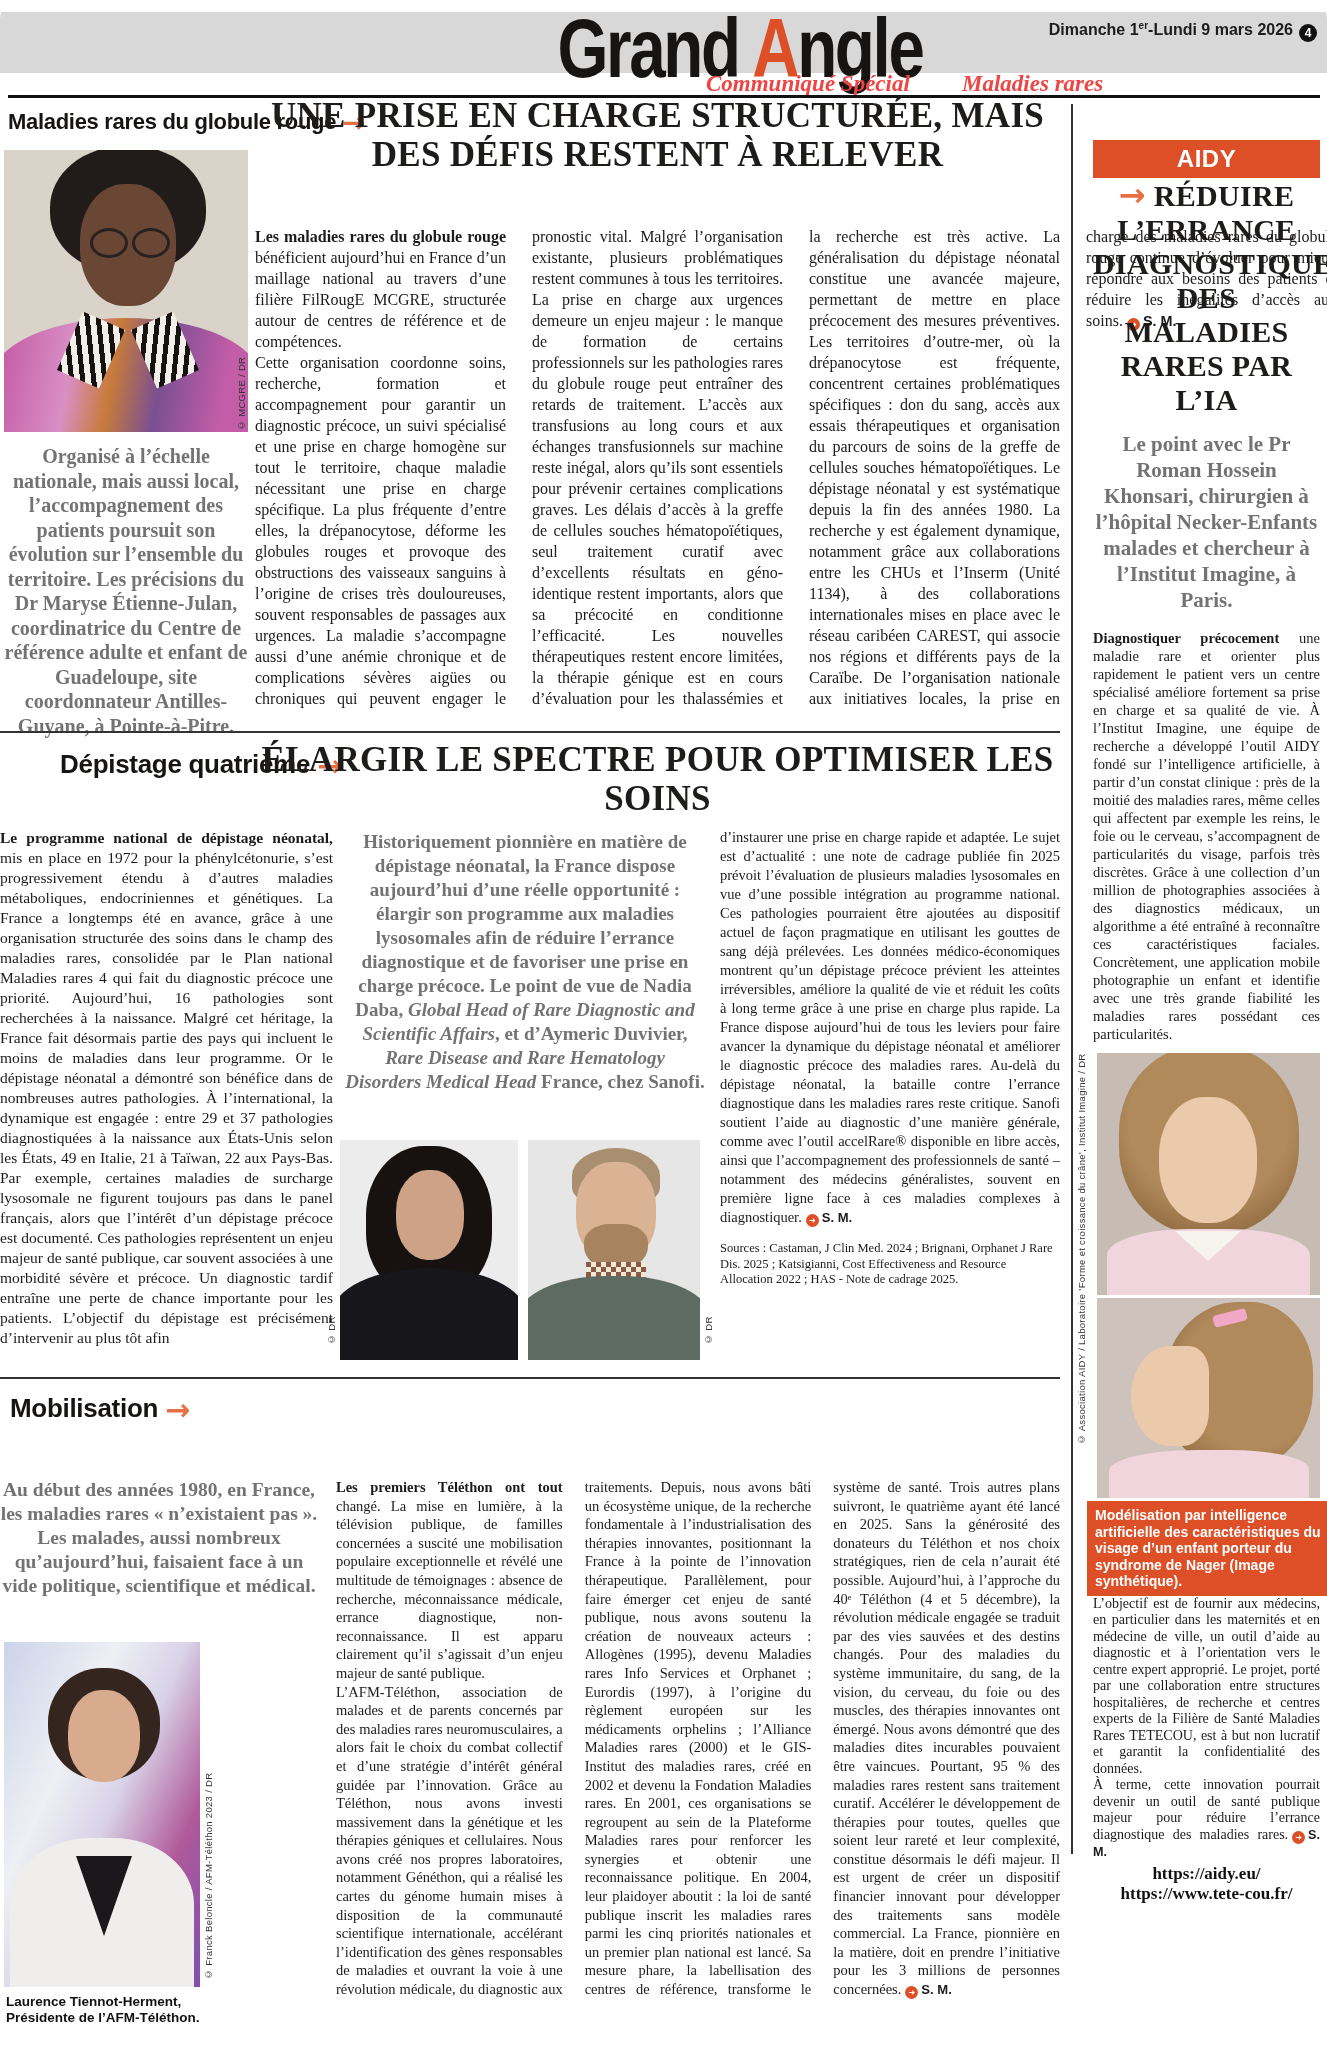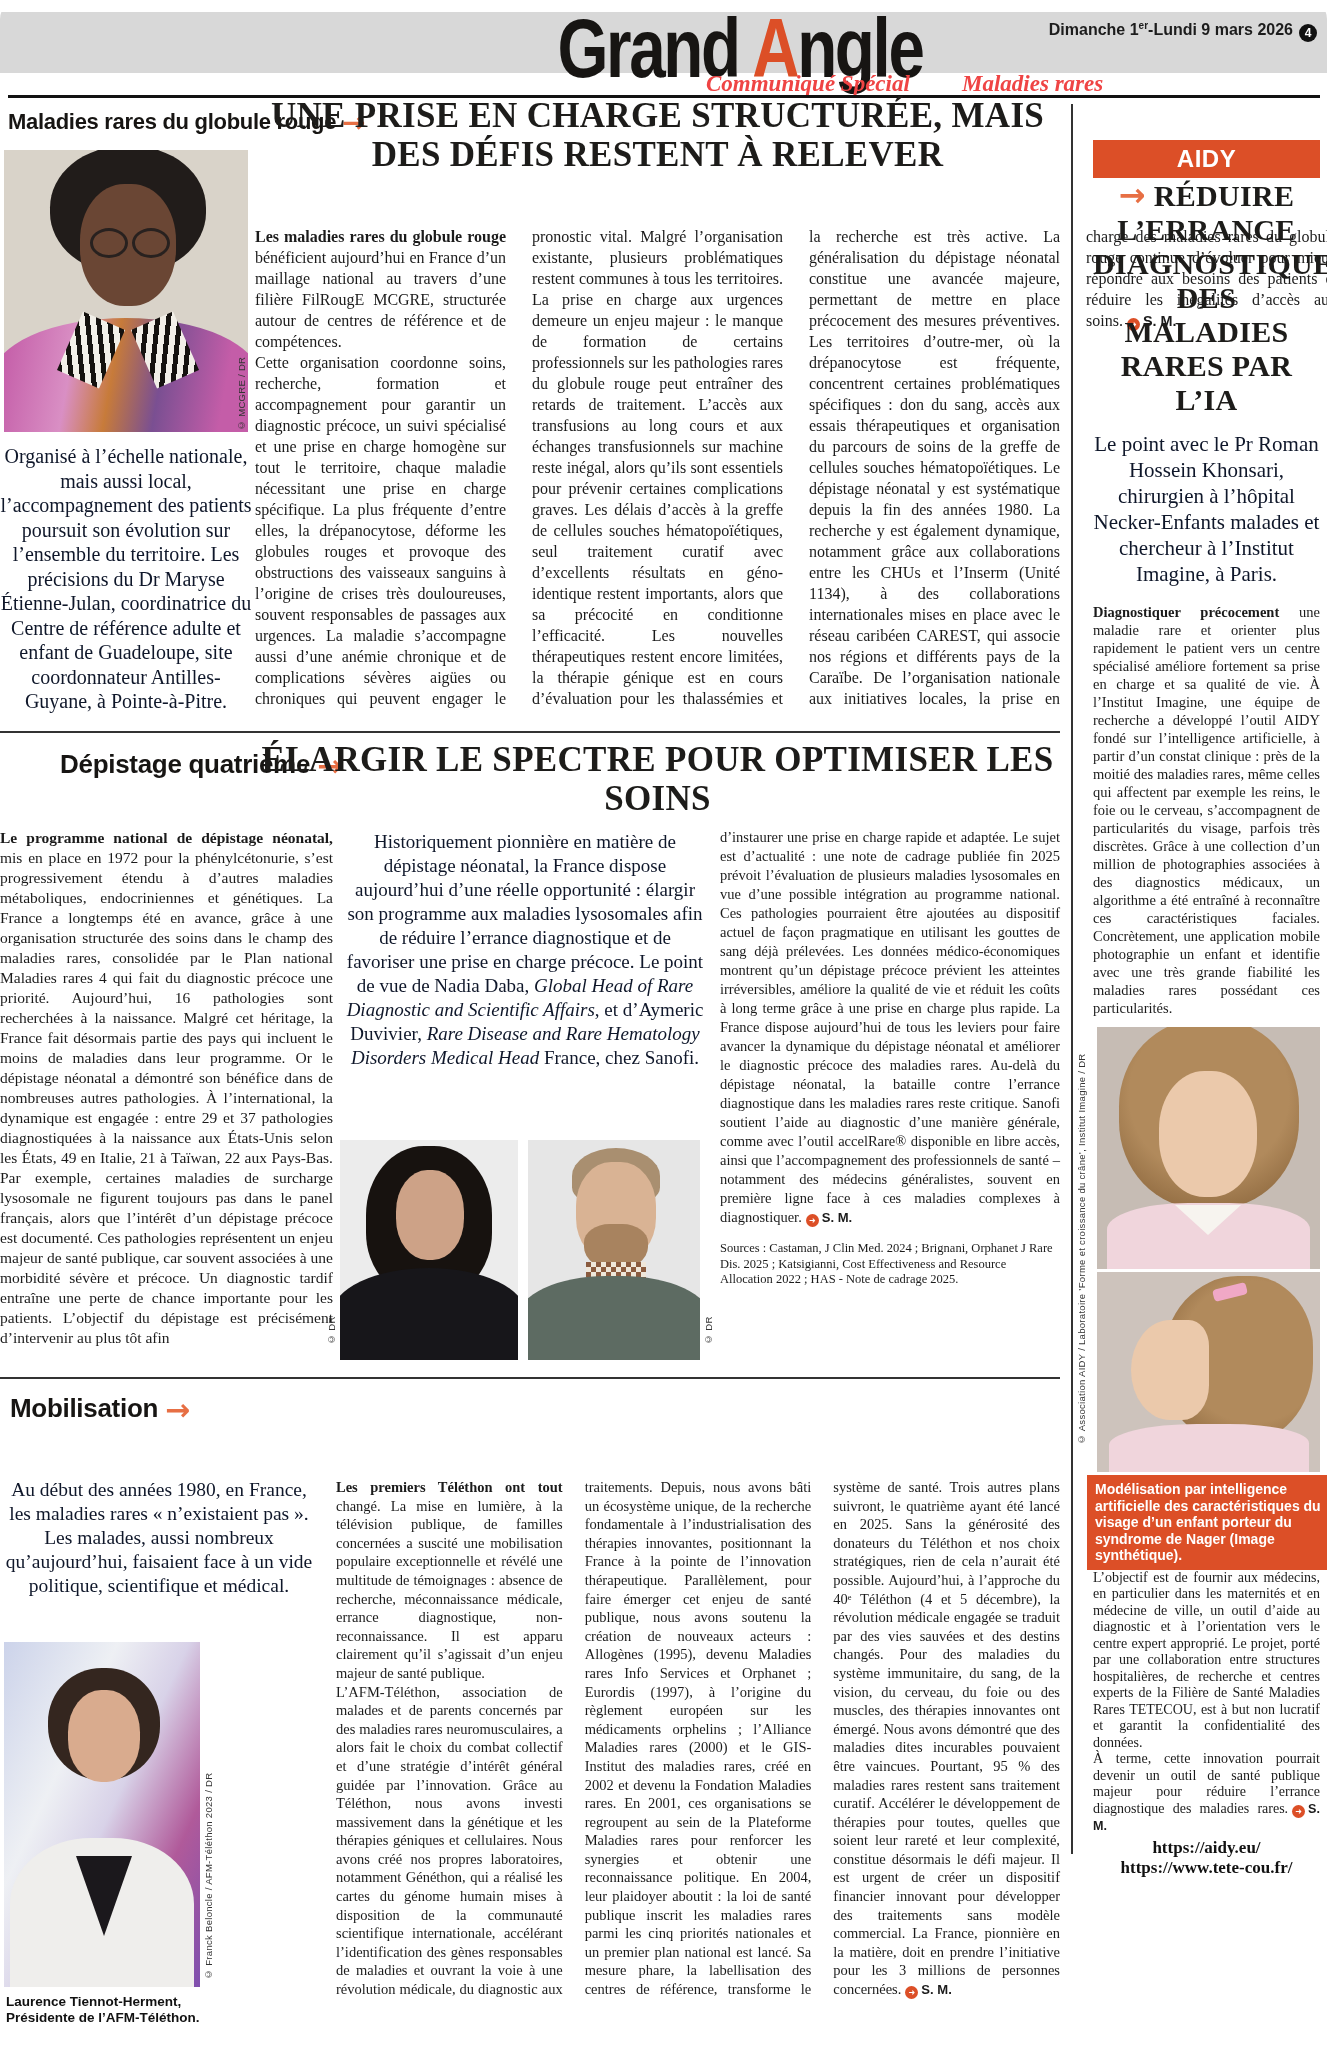--- a/index.html
+++ b/index.html
@@ -17,21 +17,21 @@
   #mast-sub-right{left:962px;}
   #head-rule{left:8px;top:95px;width:1312px;height:3px;background:#111;}
   #date-block{right:10px;top:20px;font-family:"Liberation Sans",sans-serif;font-weight:bold;font-size:16px;white-space:nowrap;}
   #date-block sup{font-size:10px;}
   .badge{display:inline-block;width:18px;height:18px;border-radius:50%;background:#111;color:#fff;
          font-size:12px;line-height:18px;text-align:center;margin-left:6px;vertical-align:-2px;}
   
   .kicker{font-family:"Liberation Sans",sans-serif;font-weight:bold;color:#171513;white-space:nowrap;letter-spacing:-.3px;}
   .arrow{color:#e76f44;font-weight:bold;font-family:"DejaVu Sans",sans-serif;}
   .headline{font-family:"Liberation Serif",serif;font-weight:bold;color:#1d1c1a;text-align:center;letter-spacing:.3px;}
-  .standfirst{text-align:center;color:#0f172a;}
+  .standfirst{text-align:center;color:#737373;font-weight:bold;}
   .bodytext{text-align:justify;color:#1b1b1b;}
   .bodytext p{margin:0;}
   .lead{font-weight:bold;}
   .endmark{display:inline-block;width:13px;height:13px;border-radius:50%;background:#dc4f27;color:#fff;
            text-align:center;vertical-align:-1px;margin:0 3px 0 4px;}
   .endmark span{font-size:8px;line-height:13px;display:block;font-family:"DejaVu Sans",sans-serif;}
   .sig{font-family:"Liberation Sans",sans-serif;font-weight:bold;font-size:.9em;}
   .divider{background:#333;height:2px;}
   .vcredit{writing-mode:vertical-rl;transform:rotate(180deg);font-family:"Liberation Sans",sans-serif;
            font-size:9.5px;color:#333;letter-spacing:.3px;white-space:nowrap;}

